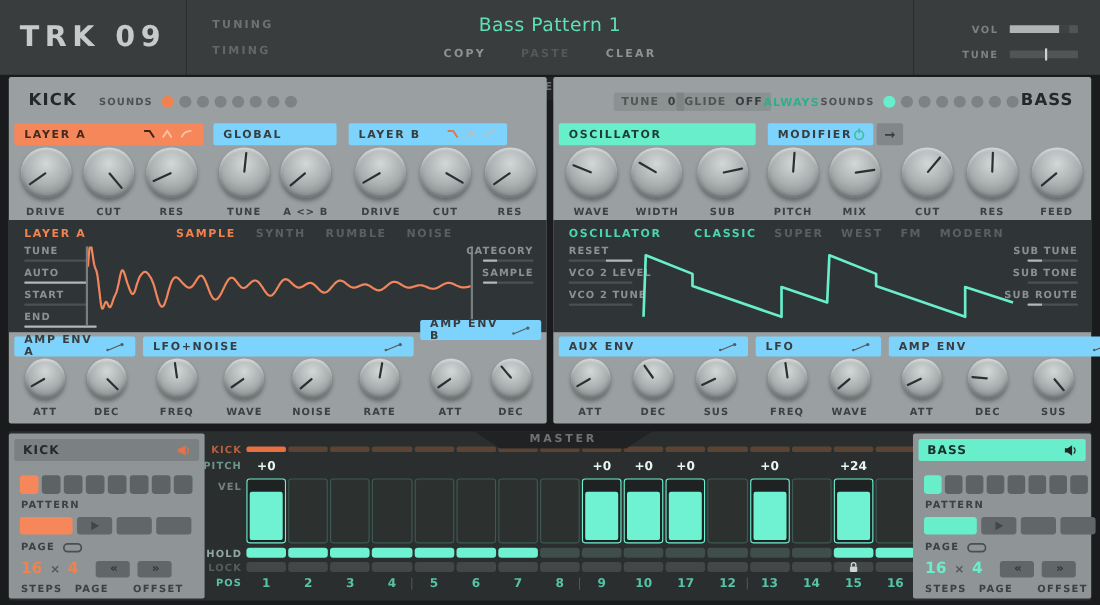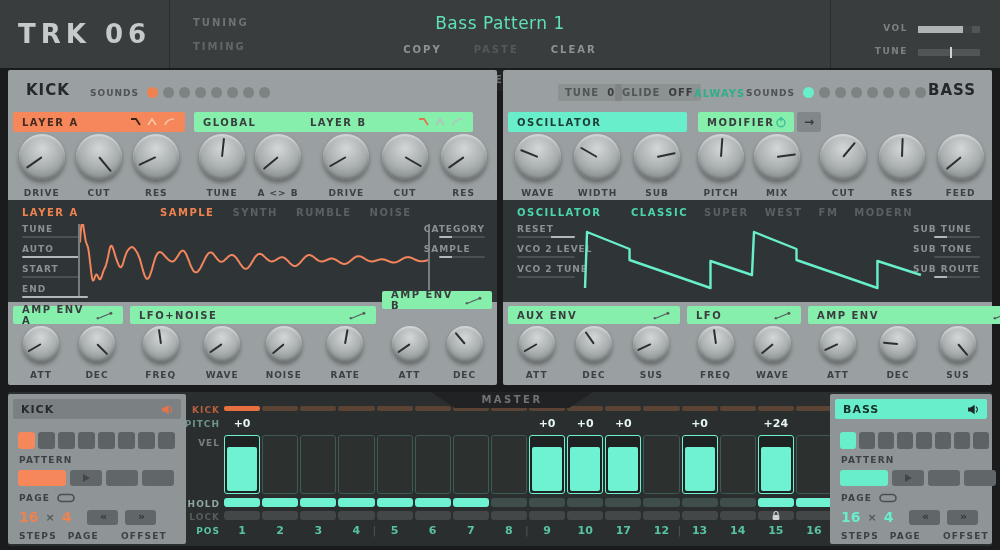--- a/index.html
+++ b/index.html
@@ -8,21 +8,21 @@
 
 .topbar{position:absolute;left:0;top:0;width:1000px;height:68px;background:#3a3d3e}
 .logo{position:absolute;left:0;top:0;width:170px;height:68px;border-right:1px solid #2a2d2e;color:#c6cacb;font-size:26px;font-weight:bold;letter-spacing:5px;display:flex;align-items:center;justify-content:center}
 .metalabels{position:absolute;left:193px;top:17px;font-size:10px;font-weight:bold;letter-spacing:2px;color:#6e7273}
 .metalabels div+div{margin-top:13px;color:#636768}
 .pattern-block{position:absolute;left:350px;top:13px;width:300px;text-align:center}
 .ptitle{color:#5fe0b8;font-size:17px;letter-spacing:.5px}
 .pactions{margin-top:11px;display:flex;justify-content:center;gap:32px;font-size:10px;font-weight:bold;letter-spacing:2px;color:#8e9293}
 .pactions .dim{color:#55585a}
 .volblock{position:absolute;right:0;top:0;width:170px;height:68px;border-left:1px solid #2a2d2e}
-.srow{position:absolute;right:20px;display:flex;align-items:flex-end;gap:10px}
+.srow{position:absolute;right:20px;display:flex;align-items:flex-start;gap:10px}
 .srow.v1{top:23px}.srow.v2{top:46px}
 .slabel{font-size:9px;font-weight:bold;letter-spacing:1.5px;color:#7d8182}
 .track{width:62px;height:7px;background:#515556;position:relative;border-radius:1px}
 .track .fill{position:absolute;left:0;top:0;bottom:0;width:72%;background:#b0b4b5}
 .track .handle{position:absolute;top:0;bottom:0;width:9px;left:72%;background:#3f4244}
 .track .ctick{position:absolute;left:52%;top:-2px;bottom:-2px;width:2px;background:#cfd3d4}
 
 .tab{position:absolute;background:#202223;color:#6f7374;font-size:10px;font-weight:bold;letter-spacing:2.5px;text-align:center;clip-path:polygon(0 0,100% 0,calc(100% - 24px) 100%,24px 100%)}
 .fx{left:402px;top:70px;width:196px;height:21px;line-height:19px}
 .master{left:423px;top:0;width:162px;height:16px;line-height:15px;z-index:5}
@@ -33,21 +33,21 @@
 .sectitle.tl{left:18px}.sectitle.tr{right:16px}
 .sounds{position:absolute;display:flex;align-items:center;gap:8px;top:17px}
 .sounds .lbl{font-size:9px;font-weight:bold;letter-spacing:1px;color:#4e5254}
 .dots{display:flex;gap:5px}
 .dot{width:11px;height:11px;border-radius:50%;background:#7d8283}
 .pl .dot.on{background:#f0824f}.pr .dot.on{background:#68eecb}
 .chip{position:absolute;top:14px;height:17px;display:flex;align-items:center;gap:8px;padding:0 7px;background:rgba(55,59,60,.14);border-radius:2px;font-size:10px;font-weight:bold;letter-spacing:1px;color:#50555 6;color:#505556}
 .chip .val{color:#393d3f}
 .always{position:absolute;top:18px;font-size:10px;font-weight:bold;letter-spacing:1px;color:#2fae8a}
 
-.strip{position:absolute;top:42px;height:20px;background:#86efac;border-radius:2px;display:flex;align-items:center;padding:0 9px;font-size:10px;font-weight:bold;letter-spacing:1.5px;color:#393d3f}
+.strip{position:absolute;top:42px;height:20px;background:#7dd3fc;border-radius:2px;display:flex;align-items:center;padding:0 9px;font-size:10px;font-weight:bold;letter-spacing:1.5px;color:#393d3f}
 .strip.orange{background:#f5875a;color:#432c1f}
 .strip.teal{background:#68eecb;color:#1d3c33}
 .strip .icons{margin-left:auto;display:flex;gap:5px;align-items:center}
 .archip{position:absolute;top:42px;height:20px;width:24px;background:#82878a;border-radius:2px;display:flex;align-items:center;justify-content:center;font-size:12px;font-weight:bold;color:#393d3f}
 
 .kgroup{position:absolute;top:64px;display:flex;justify-content:space-around}
 .ku{display:flex;flex-direction:column;align-items:center;gap:8px}
 .knob{position:relative;width:46px;height:46px;border-radius:50%;background:radial-gradient(circle at 50% 32%,#d3d7d8,#aaafb0 50%,#888d8f 78%,#6e7375 100%);box-shadow:0 3px 4px rgba(0,0,0,.35),inset 0 -2px 3px rgba(0,0,0,.2),inset 0 2px 2px rgba(255,255,255,.45)}
 .knob .tick{position:absolute;left:calc(50% - 1px);bottom:50%;width:2px;height:19px;background:#2c2f31;border-radius:1px;transform-origin:50% 100%;transform:rotate(var(--a,0deg))}
 .klabel{font-size:9px;font-weight:bold;letter-spacing:1px;color:#3c4143;white-space:nowrap}
@@ -55,21 +55,21 @@
 .egroup .knob{width:36px;height:36px}
 .egroup .knob .tick{height:15px}
 
 .display{position:absolute;left:0;top:130px;width:100%;height:102px;background:#2f3436}
 .dhead{position:absolute;top:7px;left:14px;font-size:10px;font-weight:bold;letter-spacing:1.5px}
 .dhead.o{color:#f0824f}.dhead.t{color:#4ad6ae}
 .dtabs{position:absolute;top:7px;display:flex;font-size:10px;font-weight:bold;letter-spacing:1.5px;color:#5a6062}
 .dtabs.kt{left:152px;gap:18px}.dtabs.bt{left:128px;gap:16px}
 .dtabs .act.o{color:#f0824f}.dtabs .act.t{color:#4ad6ae}
 .params{position:absolute;top:24px;font-size:9px;font-weight:bold;letter-spacing:1px;color:#8b9193}
-.params.lft{left:14px}.params.rgt{right:12px;text-align:left}
+.params.lft{left:14px}.params.rgt{right:12px;text-align:right}
 .pitem{margin-bottom:6px}
 .plbl{margin-bottom:2px}
 .pline{width:58px;height:2px;background:#4a5153;border-radius:1px}
 .params.rgt .pline{margin-left:auto;width:46px}
 .pitem.b .pline{background:#b2b8b9}
 .pitem.bw .pline{background:#b2b8b9;width:66px}
 .pitem.seg .pline{background:linear-gradient(to right,#b2b8b9 0 13px,#4a5153 13px)}
 .pitem.segr .pline{background:linear-gradient(to right,#4a5153 0 34px,#b2b8b9 34px)}
 .wave{position:absolute;top:24px;height:72px}
 .wave.kw{left:70px;width:352px;border-left:2px solid #787d7f;border-right:2px solid #787d7f}
@@ -122,21 +122,21 @@
 .lockico{position:absolute;left:50%;top:50%;transform:translate(-50%,-55%)}
 .po{height:14px;font-size:11px;font-weight:bold;color:#57c2a4;text-align:center;position:relative}
 .bardiv{position:absolute;left:-4px;top:0;color:#4e5a56;font-weight:normal}
 </style>
 </head>
 <body>
 
 <div id="app">
 
   <div class="topbar">
-    <div class="logo">TRK 06</div>
+    <div class="logo">TRK 09</div>
     <div class="metalabels">
       <div>TUNING</div>
       <div>TIMING</div>
     </div>
     <div class="pattern-block">
       <div class="ptitle">Bass Pattern 1</div>
       <div class="pactions">
         <span>COPY</span>
         <span class="dim">PASTE</span>
         <span>CLEAR</span>
@@ -187,21 +187,21 @@
             <path d="M1 8l4-6 4 6" stroke="#fac4a4" stroke-width="1.6" fill="none"></path>
           </svg>
         <svg viewBox="0 0 12 10" width="12" height="10">
             <path d="M1 8Q3 2 10 2" stroke="#fac4a4" stroke-width="1.6" fill="none"></path>
           </svg>
       </span>
     </div>
     <div class="strip" style="left:186px;width:112px">
       <span>GLOBAL</span>
     </div>
-    <div class="strip" style="left:293px;width:172px">
+    <div class="strip" style="left:309px;width:144px">
       <span>LAYER B</span>
       <span class="icons">
         <svg viewBox="0 0 12 10" width="12" height="10">
             <path d="M1 2h5l4 6" stroke="#e0764a" stroke-width="1.8" fill="none"></path>
           </svg>
         <svg viewBox="0 0 12 10" width="12" height="10">
             <path d="M1 8l4-6 4 6" stroke="#b9bec0" stroke-width="1.6" fill="none"></path>
           </svg>
         <svg viewBox="0 0 12 10" width="12" height="10">
             <path d="M1 8Q3 2 10 2" stroke="#b9bec0" stroke-width="1.6" fill="none"></path>

